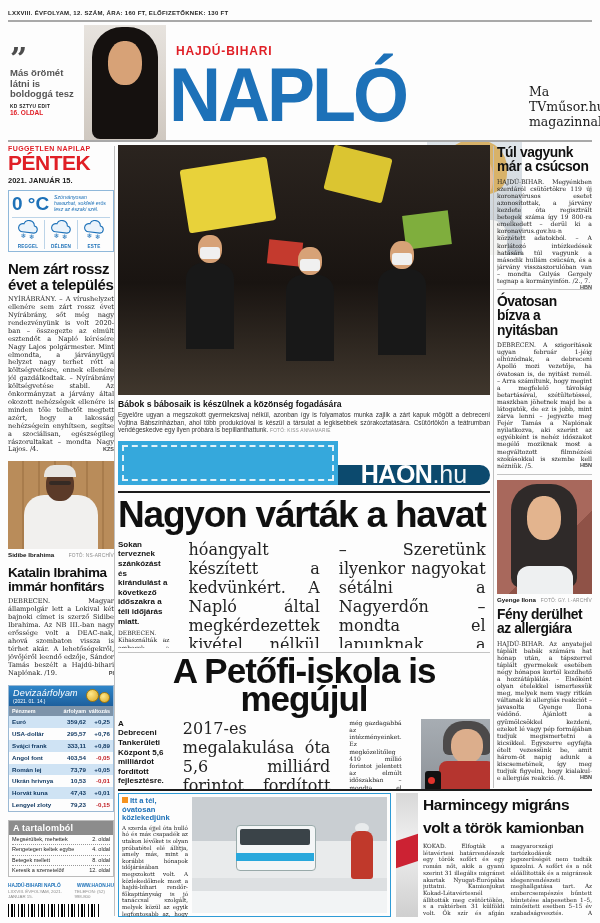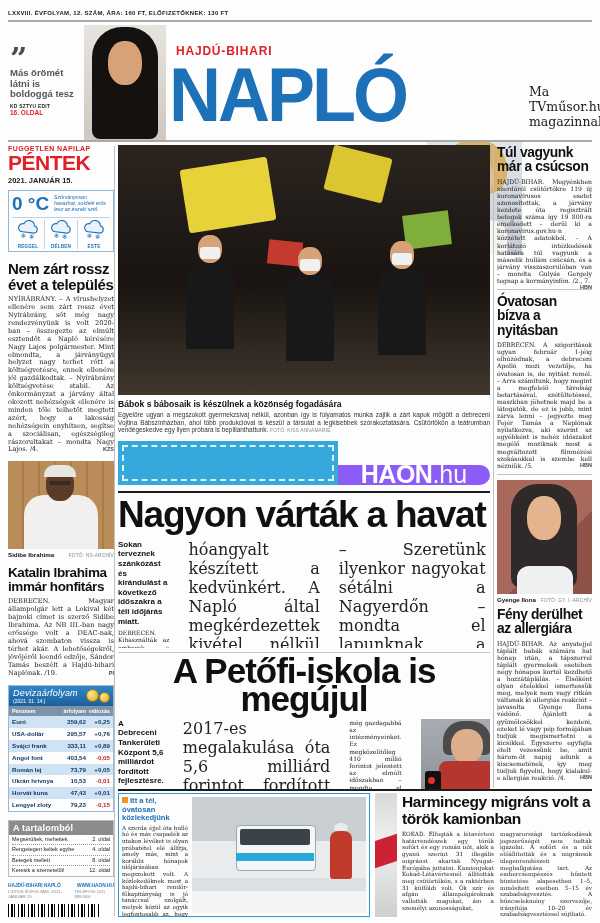--- a/index.html
+++ b/index.html
@@ -99,21 +99,21 @@
   .p-body{position:absolute;left:8px;top:34px;width:48px;height:86px;background:#181818;border-radius:16px 16px 0 0;}
   .p-head{position:absolute;left:20px;top:6px;width:24px;height:28px;border-radius:45%;background:#d7a277;}
   .p-mask{position:absolute;left:22px;top:18px;width:20px;height:12px;background:#f0f0f0;border-radius:3px;}
   .cap-block{margin:4px 0 6px;}
   .cap-title{font-size:8.6px;font-weight:bold;color:#111;}
   .cap-text{font-size:6.4px;line-height:7.6px;color:#333;margin-top:2px;text-align:justify;}
   .banner{display:flex;height:44px;margin:2px 0 6px;cursor:pointer;}
   .banner-blue{flex:1;background:#35a8dc;color:#fff;display:flex;align-items:center;justify-content:center;
                text-align:center;font-size:13.5px;font-weight:bold;line-height:16px;position:relative;}
   .banner-blue .dash{position:absolute;inset:4px;border:2px dashed rgba(255,255,255,.85);}
-  .banner-orange{width:152px;background:#8b5cf6;color:#fff;display:flex;align-items:center;justify-content:center;
+  .banner-orange{width:152px;background:#0c4a6e;color:#fff;display:flex;align-items:center;justify-content:center;
                  border-radius:0 10px 10px 0;margin-top:24px;}
   .haon{font-size:25px;font-weight:bold;letter-spacing:-.5px;}
   .haon-suffix{font-size:25px;font-weight:normal;opacity:.95;}
   .h-main{font-size:37px;line-height:38px;margin:3px 0 6px;letter-spacing:-1.2px;}
   .art-cols{display:flex;gap:19px;overflow:hidden;}
   .art-main{height:108px;margin-bottom:4px;}
   .acol{flex:1;}
   .lead{font-size:8px;line-height:9.6px;font-weight:bold;color:#111;margin-bottom:3px;font-family:"Liberation Sans",sans-serif;}
   .acol .body-text,.mg-col{font-size:6px;line-height:7.2px;}
   .h-school{font-size:35px;line-height:28px;margin:4px 0 6px;letter-spacing:-1px;text-align:center;}
@@ -121,36 +121,36 @@
   .sp-wrap{width:92px;flex:none;}
   .school-photo{height:74px;background:linear-gradient(180deg,#a7adb3,#8d9298);}
   .pp-hair{position:absolute;left:22px;top:2px;width:48px;height:34px;background:#4c4a4a;border-radius:20px 20px 6px 6px;}
   .pp-face{position:absolute;left:30px;top:10px;width:32px;height:34px;border-radius:46%;background:#dcae8c;}
   .pp-scarf{position:absolute;left:18px;top:42px;width:56px;height:32px;background:#b5352f;border-radius:8px;}
   .pp-mic{position:absolute;left:4px;top:52px;width:16px;height:20px;background:#111;border-radius:3px;}
   .pp-micdot{position:absolute;left:7px;top:58px;width:7px;height:7px;background:#e0332c;border-radius:50%;}
 
   
   .bottom-row{left:118px;top:793px;width:474px;height:124px;display:flex;gap:5px;overflow:hidden;}
-  .winter-box{width:252px;flex:none;border:1.5px solid #2e9bd6;display:flex;padding:3px;gap:4px;box-sizing:border-box;}
+  .winter-box{width:273px;flex:none;border:1.5px solid #2e9bd6;display:flex;padding:3px;gap:4px;box-sizing:border-box;}
   .wb-text{width:66px;flex:none;}
   .wb-title{font-size:7.6px;font-weight:bold;color:#1d71b8;line-height:8.6px;}
   .bullet{display:inline-block;width:6px;height:6px;background:#f6921e;margin-right:2px;}
   .wb-body{font-size:5.6px;line-height:6.6px;margin-top:2px;text-align:justify;}
   .wb-photo{flex:1;background:linear-gradient(180deg,#c9ced2 0 38%,#e9ebec 38% 70%,#dde0e2 70% 100%);}
   .bus{position:absolute;left:44px;top:28px;width:78px;height:44px;background:#f4f6f7;border:1px solid #9aa;border-radius:4px;}
   .bus-stripe{position:absolute;left:44px;top:56px;width:78px;height:8px;background:#29a8dc;}
   .bus-win{position:absolute;left:48px;top:32px;width:70px;height:16px;background:#3a4348;border-radius:2px;}
   .hydrant{position:absolute;right:14px;top:34px;width:22px;height:48px;background:#c0392b;border-radius:8px 8px 3px 3px;}
   .hydrant-cap{position:absolute;right:18px;top:26px;width:14px;height:10px;background:#e8ebec;border-radius:50%;}
   .snow-ground{position:absolute;left:0;bottom:0;width:100%;height:22px;background:#f2f4f5;}
   .truck-sliver{width:22px;flex:none;background:linear-gradient(180deg,#d8d8d8,#f0f0f0 40%,#cfcfcf);position:relative;overflow:hidden;}
   .truck-red{position:absolute;left:-6px;top:44px;width:40px;height:26px;background:#c23;transform:rotate(-18deg);}
   .mg-block{flex:1;overflow:hidden;}
-  .h-migrant{font-size:15.5px;line-height:17px;margin-bottom:4px;}
+  .h-migrant{font-size:15.5px;line-height:23px;margin-bottom:4px;}
   .mg-cols{display:flex;gap:6px;height:92px;overflow:hidden;}
   .mg-col{flex:1;font-family:"DejaVu Serif",serif;text-align:justify;font-size:5.7px;line-height:6.7px;color:#222;}
 
   
   .col-right{left:497px;top:145px;width:95px;height:644px;overflow:hidden;}
   .rc-h{font-size:13.8px;margin-top:1px;}
   .rc-body{font-size:6.1px;line-height:7.1px;margin-top:3px;}
   .rc-hr{background:#c4c4c4;height:1px;margin:5px 0;}
   .rc-photo{height:114px;background:linear-gradient(135deg,#a8685c 0 60%,#8f5247 60% 100%);margin-top:1px;}
   .gy-hair{position:absolute;left:14px;top:4px;width:66px;height:104px;background:#2f2a29;border-radius:26px 26px 10px 10px;}

